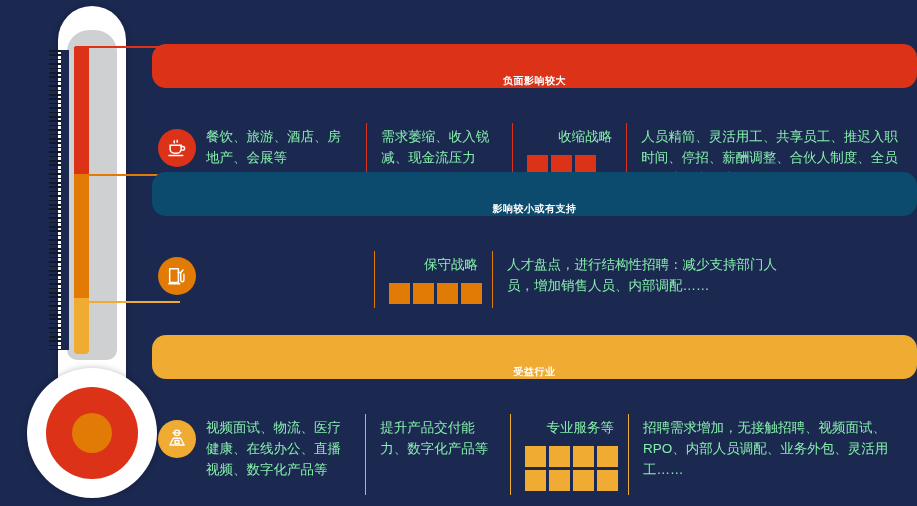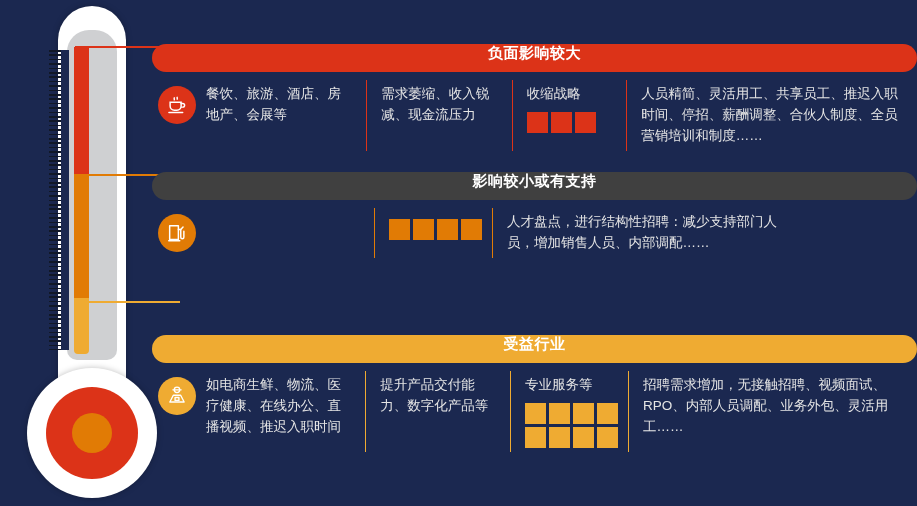--- a/index.html
+++ b/index.html
@@ -113,48 +113,49 @@
     height: 2px;
   }
 
   
   .row {
     position: absolute;
     left: 152px;
     width: 765px;
   }
   .row-bar {
-    height: 28px;
+    height: 44px;
     border-radius: 14px;
     display: flex;
-    align-items: flex-start;
+    align-items: flex-end;
     justify-content: center;
     color: #ffffff;
-    font-size: 15px;
+    font-size: 10px;
     font-weight: bold;
     letter-spacing: 0.5px;
     box-sizing: border-box;
   }
   .row-body {
     display: flex;
     padding-top: 8px;
   }
   .cell {
     box-sizing: border-box;
     padding: 4px 14px 4px 14px;
-    color: #e5e5e5;
+    color: #86efac;
     font-size: 13.5px;
     line-height: 1.55;
     position: relative;
+    margin-top: 27px;
   }
   .cell + .cell { border-left: 1.6px solid; }
 
   .c-industry { width: 222px; display: flex; align-items: flex-start; gap: 10px; padding-left: 6px;}
   .c-impact   { width: 150px; }
-  .c-strategy { width: 118px; text-align: left; }
+  .c-strategy { width: 118px; text-align: right; }
   .c-actions  { width: 301px; }
 
   .icon-circle {
     flex: 0 0 auto;
     width: 38px;
     height: 38px;
     border-radius: 50%;
     display: flex;
     align-items: center;
     justify-content: center;
@@ -171,21 +172,21 @@
     width: max-content;
   }
   .sq { width: 21px; height: 21px; }
 
   
   .theme-red    .row-bar { background: #dc3318; }
   .theme-red    .cell + .cell { border-left-color: #dc3318; }
   .theme-red    .icon-circle { background: #dc3318; }
   .theme-red    .sq { background: #dc3318; }
 
-  .theme-orange .row-bar { background: #404040; }
+  .theme-orange .row-bar { background: #0c4a6e; }
   .theme-orange .cell + .cell { border-left-color: #e17b05; }
   .theme-orange .icon-circle { background: #e17b05; }
   .theme-orange .sq { background: #e17b05; }
 
   .theme-amber  .row-bar { background: #efab32; margin-top: 36px; }
   .theme-amber  .cell + .cell { border-left-color: #efab32; }
   .theme-amber  .icon-circle { background: #efab32; }
   .theme-amber  .sq { background: #efab32; }
 
   #row1 { top: 44px; }
@@ -251,20 +252,21 @@
       <div class="icon-circle">
         <svg width="22" height="22" viewBox="0 0 24 24" fill="none" stroke="#ffffff" stroke-width="1.6" stroke-linecap="round" stroke-linejoin="round">
           <rect x="4" y="4" width="9.5" height="15"></rect>
           <path d="M3 20.4h12"></path>
           <path d="M13.5 8.2h2.6v8.3a1.7 1.7 0 0 0 3.4 0V10"></path>
           <path d="M16.1 8.2 18.6 5.4"></path>
         </svg>
       </div>
     </div>
     <div class="cell c-strategy">
+      <div>保守战略</div>
       <div class="squares" id="squares-1" style="grid-template-columns: repeat(4, 21px);">
           <div class="sq"></div>
           <div class="sq"></div>
           <div class="sq"></div>
           <div class="sq"></div>
         </div>
     </div>
     <div class="cell c-actions">人才盘点，进行结构性招聘：减少支持部门人员，增加销售人员、内部调配……</div>
   </div>
 </div>
@@ -276,21 +278,21 @@
   <div class="row-body">
     <div class="cell c-industry">
       <div class="icon-circle">
         <svg width="22" height="22" viewBox="0 0 24 24" fill="none" stroke="#ffffff" stroke-width="1.5" stroke-linecap="round" stroke-linejoin="round">
           <circle cx="12" cy="5.3" r="3"></circle>
           <path d="M7.5 5.3h9"></path>
           <path d="M4.2 18.5 8 11.2h8l3.8 7.3z"></path>
           <rect x="9.9" y="13.6" width="4.2" height="3.2"></rect>
         </svg>
       </div>
-      <div class="cell-text">如电商生鲜、物流、医疗健康、在线办公、直播视频、推迟入职时间</div>
+      <div class="cell-text">视频面试、物流、医疗健康、在线办公、直播视频、数字化产品等</div>
     </div>
     <div class="cell c-impact">提升产品交付能力、数字化产品等</div>
     <div class="cell c-strategy">
       <div>专业服务等</div>
       <div class="squares" id="squares-2" style="grid-template-columns: repeat(4, 21px);">
           <div class="sq"></div>
           <div class="sq"></div>
           <div class="sq"></div>
           <div class="sq"></div>
           <div class="sq"></div>

